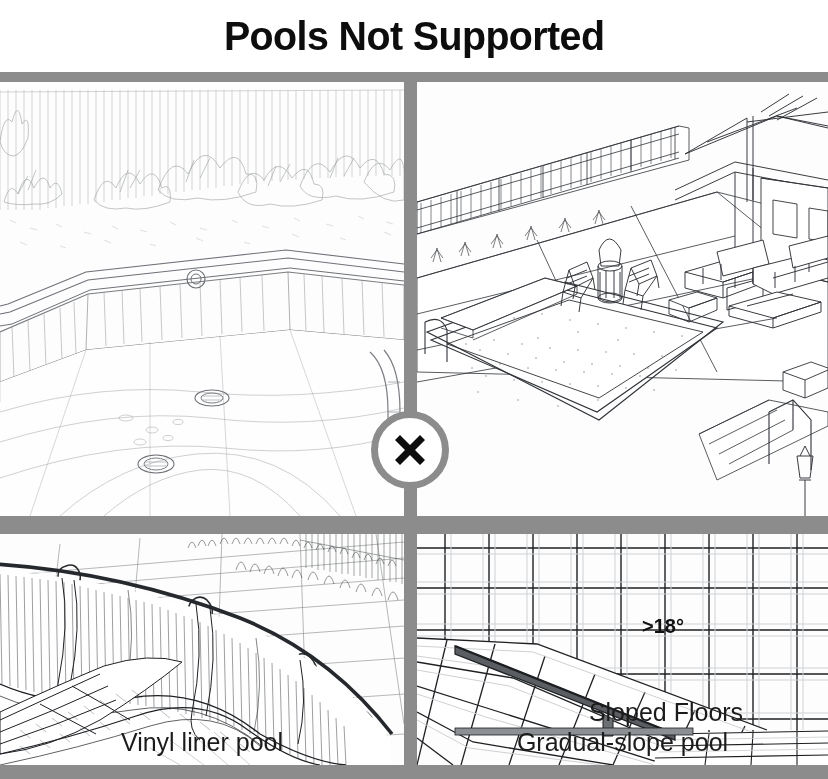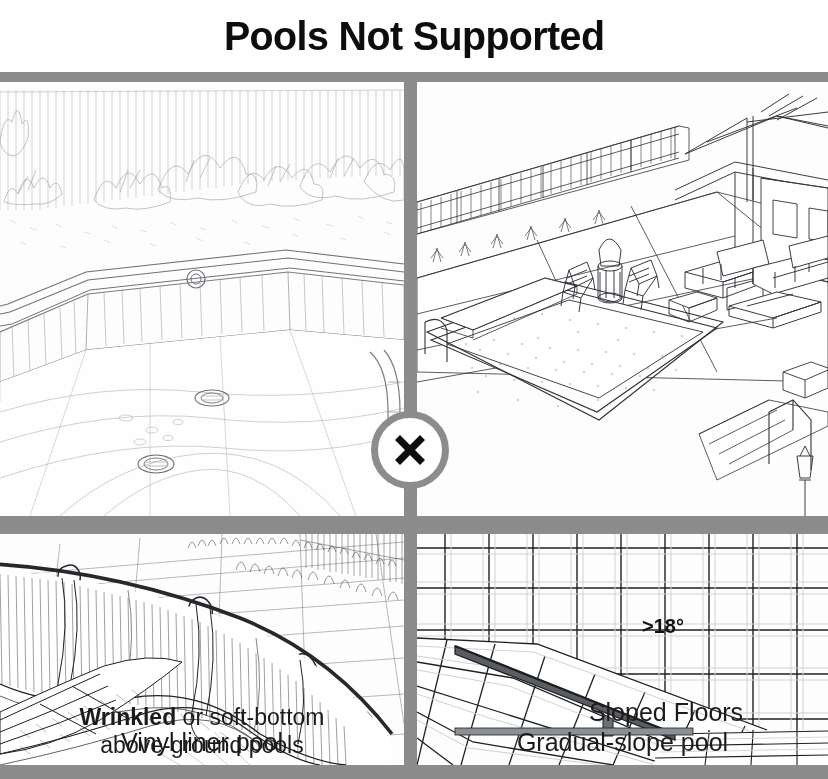--- a/index.html
+++ b/index.html
@@ -589,24 +589,20 @@
           <rect x="38" y="194" width="238" height="7" fill="#8c8f93" stroke="#1d1f22" stroke-width="0.8"></rect>
         </g>
       </svg>
     </div>
 
     <div class="captions">
       <div class="caption cap-tl">Vinyl liner pool</div>
 
       <div class="caption cap-tr">Gradual-slope pool</div>
 
-      <div class="caption cap-bl">
-        <span class="bold">Wrinkled</span><span> or soft-bottom</span><br>
-        <span>above-ground pools</span>
-      </div>
 
       <div class="caption cap-br">Sloped Floors</div>
     </div>
 
   </div>
 
   <div class="angle-label">&gt;18°</div>
 
   <div class="badge">
     <svg width="44" height="44" viewBox="0 0 44 44">

